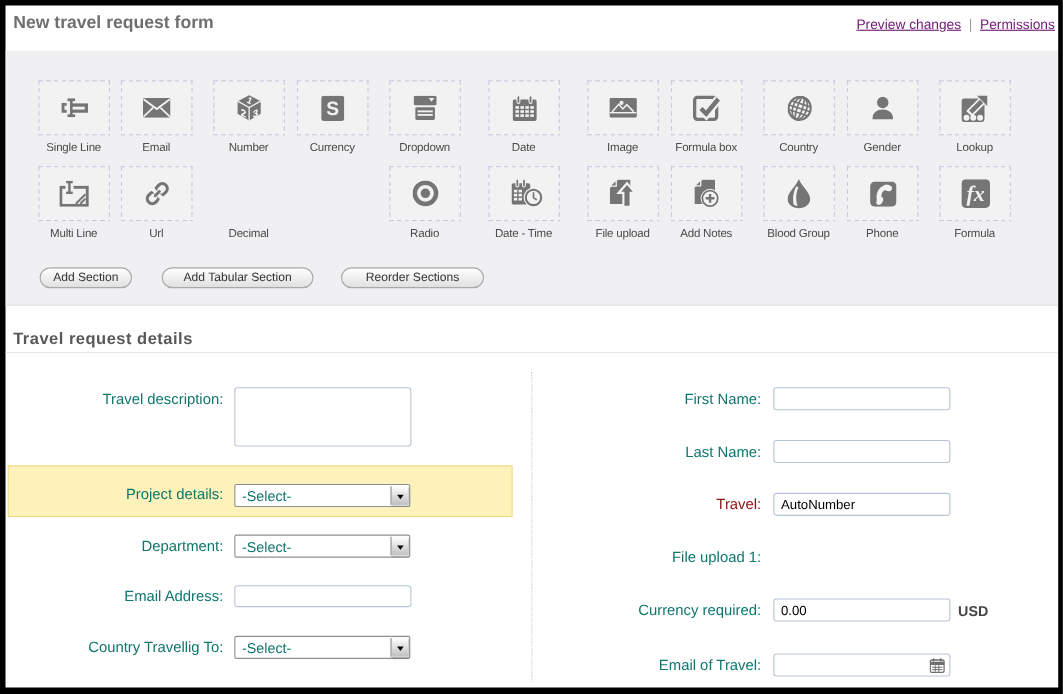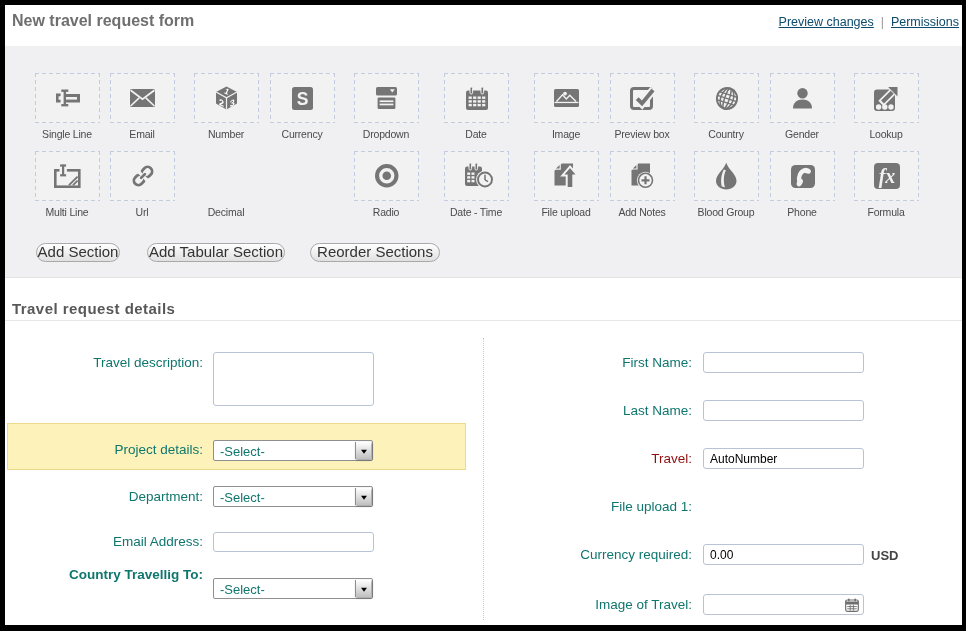--- a/index.html
+++ b/index.html
@@ -1,22 +1,22 @@
 <!DOCTYPE html>
 <html><head><meta charset="utf-8"><title>f</title><style>
 * { margin:0; padding:0; box-sizing:border-box; }
 html,body { width:966px; height:631px; background:#000; font-family:"Liberation Sans",sans-serif; }
 #page { position:absolute; left:5px; top:5px; width:957px; height:620px; background:#fff; overflow:hidden; }
 .title { position:absolute; left:7px; top:7px; font-size:16px; font-weight:bold; color:#6f6f6f; }
 .links { position:absolute; right:3px; top:10px; font-size:12.5px; color:#999; }
-.links a { color:#0c4a6e; text-decoration:underline; }
+.links a { color:#701a75; text-decoration:underline; }
 .toolbar { position:absolute; left:0; top:41px; width:957px; height:232px; background:#f0eff1; border-bottom:1px solid #e3e3e3; }
 .tile { position:absolute; width:65px; height:50px; background-color:#f2f2f3; display:flex; align-items:center; justify-content:center; background-image:repeating-linear-gradient(90deg,#c4cbdf 0 4px,rgba(0,0,0,0) 4px 7px),repeating-linear-gradient(90deg,#c4cbdf 0 4px,rgba(0,0,0,0) 4px 7px),repeating-linear-gradient(180deg,#c4cbdf 0 4px,rgba(0,0,0,0) 4px 7px),repeating-linear-gradient(180deg,#c4cbdf 0 4px,rgba(0,0,0,0) 4px 7px); background-position:0 0,0 100%,0 0,100% 0; background-size:100% 1px,100% 1px,1px 100%,1px 100%; background-repeat:no-repeat; }
 .tlabel { position:absolute; width:100px; text-align:center; font-size:10.5px; letter-spacing:-0.2px; color:#4b4b4b; }
-.btn { position:absolute; top:238px; height:19px; border:1px solid #a9a9a9; border-radius:10px; background:linear-gradient(#ffffff,#e0e0e0); font-size:15px; color:#333; text-align:center; line-height:16.5px; }
+.btn { position:absolute; top:238px; height:19px; border:1px solid #a9a9a9; border-radius:10px; background:linear-gradient(#ffffff,#e0e0e0); font-size:11px; color:#333; text-align:center; line-height:16.5px; }
 .shead { position:absolute; left:7px; top:295px; font-size:15px; letter-spacing:0.45px; font-weight:bold; color:#585858; }
 .srule { position:absolute; left:0; top:315px; width:957px; height:1px; background:#e6e6e6; }
 .vdiv { position:absolute; left:478px; top:333px; height:282px; border-left:1px dotted #c9c9c9; }
 .lab { position:absolute; font-size:13.5px; color:#0f766e; text-align:right; }
 .lab.red { color:#8f1010; }
 .inp { position:absolute; background:#fff; border:1px solid #b9c3d6; border-radius:3px; font-size:12px; color:#000; padding-left:6px; font-family:"Liberation Sans",sans-serif; }
 .sel { position:absolute; background:#fff; border:1px solid #8f8f8f; border-radius:2px; }
 .seltxt { position:absolute; left:6px; top:50%; transform:translateY(-50%); font-size:13px; color:#0f766e; }
 .selbtn { position:absolute; right:1px; top:1px; bottom:1px; width:16px; background:linear-gradient(#ffffff,#bfbfbf); border-left:1px solid #8d8d8d; box-shadow:1px 1px 2px rgba(0,0,0,0.45); }
 .selarrow { position:absolute; left:50%; top:50%; transform:translate(-50%,-30%); width:0; height:0; border-left:3.5px solid transparent; border-right:3.5px solid transparent; border-top:4.5px solid #000; }
@@ -109,21 +109,21 @@
       </svg>
     </div>
 <div class="tlabel" style="left:511px;top:123px;">Image</div>
 <div class="tile" style="left:605px;top:68px;">
       <svg width="25" height="24" viewBox="0 0 25 24" style="">
         <rect x="1.5" y="2.5" width="20" height="20" rx="2.5" fill="none" stroke="#757575" stroke-width="3"></rect>
         <path d="M6.5,12.2 L12,17.8 L23.5,3.5" stroke="#f2f2f3" stroke-width="8" fill="none"></path>
         <path d="M7.2,12.6 L12,17.4 L23,4" stroke="#757575" stroke-width="4" fill="none"></path>
       </svg>
     </div>
-<div class="tlabel" style="left:587px;top:123px;">Preview box</div>
+<div class="tlabel" style="left:587px;top:123px;">Formula box</div>
 <div class="tile" style="left:689px;top:68px;">
       <svg width="22" height="23" viewBox="0 0 22 23" style="">
         <g transform="rotate(18 11 11.5)">
           <ellipse cx="11" cy="11.5" rx="10" ry="10.5" fill="none" stroke="#757575" stroke-width="2"></ellipse>
           <ellipse cx="11" cy="11.5" rx="6.3" ry="10.5" fill="none" stroke="#757575" stroke-width="1.5"></ellipse>
           <ellipse cx="11" cy="11.5" rx="2.4" ry="10.5" fill="none" stroke="#757575" stroke-width="1.4"></ellipse>
           <line x1="1.6" y1="7.3" x2="20.4" y2="7.3" stroke="#757575" stroke-width="1.5"></line>
           <line x1="1" y1="11.5" x2="21" y2="11.5" stroke="#757575" stroke-width="1.5"></line>
           <line x1="1.6" y1="15.7" x2="20.4" y2="15.7" stroke="#757575" stroke-width="1.5"></line>
         </g>
@@ -262,21 +262,21 @@
   <div class="sel" style="left:208px;top:481px;width:160px;height:21px;">
       <span class="seltxt">-Select-</span>
       <span class="selbtn">
         <span class="selarrow"></span>
       </span>
     </div>
 
   <div class="lab" style="left:0;width:198px;top:529px;padding-left:32px;">Email Address:</div>
   <input class="inp" style="left: 208px; top: 527px; width: 161px; height: 20px;">
 
-  <div class="lab" style="left:0;width:198px;top:562px;font-weight:bold;">Country Travellig To:</div>
+  <div class="lab" style="left:0;width:198px;top:576px;">Country Travellig To:</div>
   <div class="sel" style="left:208px;top:573px;width:160px;height:21px;">
       <span class="seltxt">-Select-</span>
       <span class="selbtn">
         <span class="selarrow"></span>
       </span>
     </div>
 
   <div class="lab" style="left:483px;width:204px;top:350px;">First Name:</div>
   <input class="inp" style="left: 698px; top: 347px; width: 161px; height: 21px;">
 
@@ -285,21 +285,21 @@
 
   <div class="lab red" style="left:483px;width:204px;top:446px;">Travel:</div>
   <input class="inp" style="left: 698px; top: 443px; width: 161px; height: 21px;" value="AutoNumber">
 
   <div class="lab" style="left:483px;width:204px;top:494px;">File upload 1:</div>
 
   <div class="lab" style="left:483px;width:204px;top:542px;">Currency required:</div>
   <input class="inp" style="left: 698px; top: 539px; width: 161px; height: 21px;" value="0.00">
   <div class="usd">USD</div>
 
-  <div class="lab" style="left:483px;width:204px;top:592px;">Image of Travel:</div>
+  <div class="lab" style="left:483px;width:204px;top:592px;">Email of Travel:</div>
   <div class="inp" style="left:698px;top:589px;width:161px;height:21px;">
       <svg width="14" height="14" viewBox="0 0 14 14" style="position:absolute;right:4px;top:3px;">
         <rect x="0.7" y="2" width="12.6" height="11.3" rx="1.5" fill="#fff" stroke="#6e6e6e" stroke-width="1.2"></rect>
         <path d="M0.7,3.5 h12.6 v3 H0.7 Z" fill="#6e6e6e"></path>
         <rect x="3" y="0.4" width="1.6" height="3" rx="0.8" fill="#6e6e6e"></rect>
         <rect x="9.4" y="0.4" width="1.6" height="3" rx="0.8" fill="#6e6e6e"></rect>
         <path d="M2.2,8.6 h9.6 M2.2,10.8 h9.6 M5.2,6.8 v5.8 M8.4,6.8 v5.8" stroke="#6e6e6e" stroke-width="0.9" fill="none"></path>
       </svg>
     </div>
 </div>

